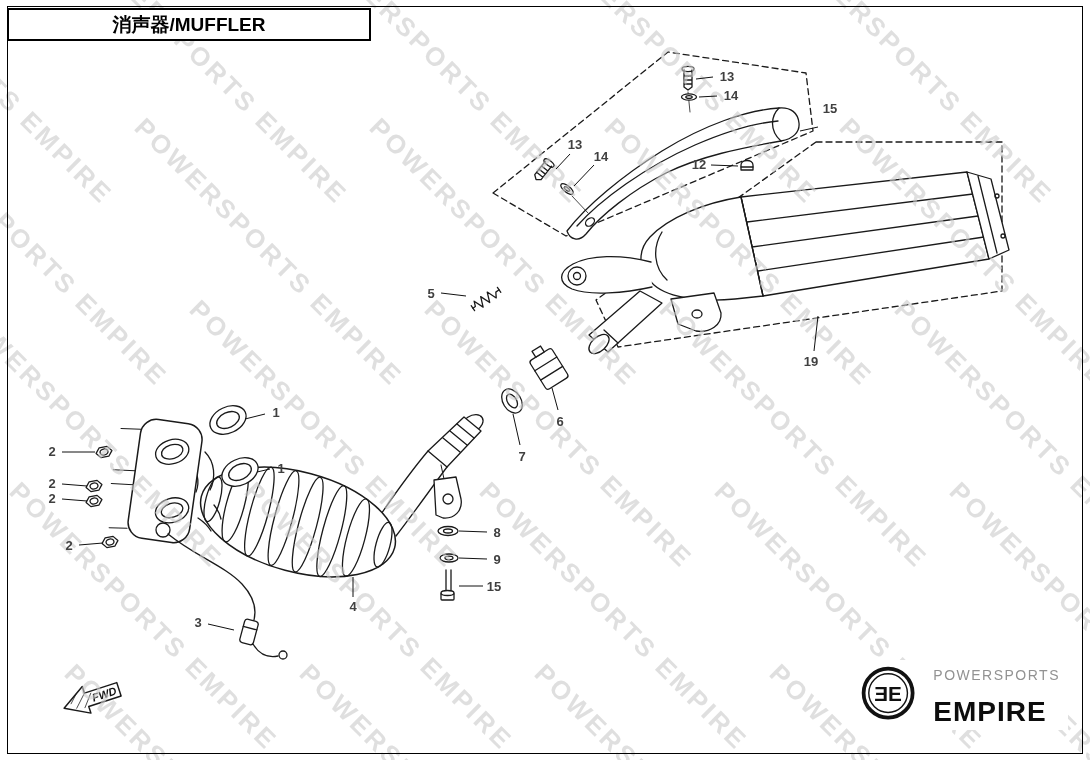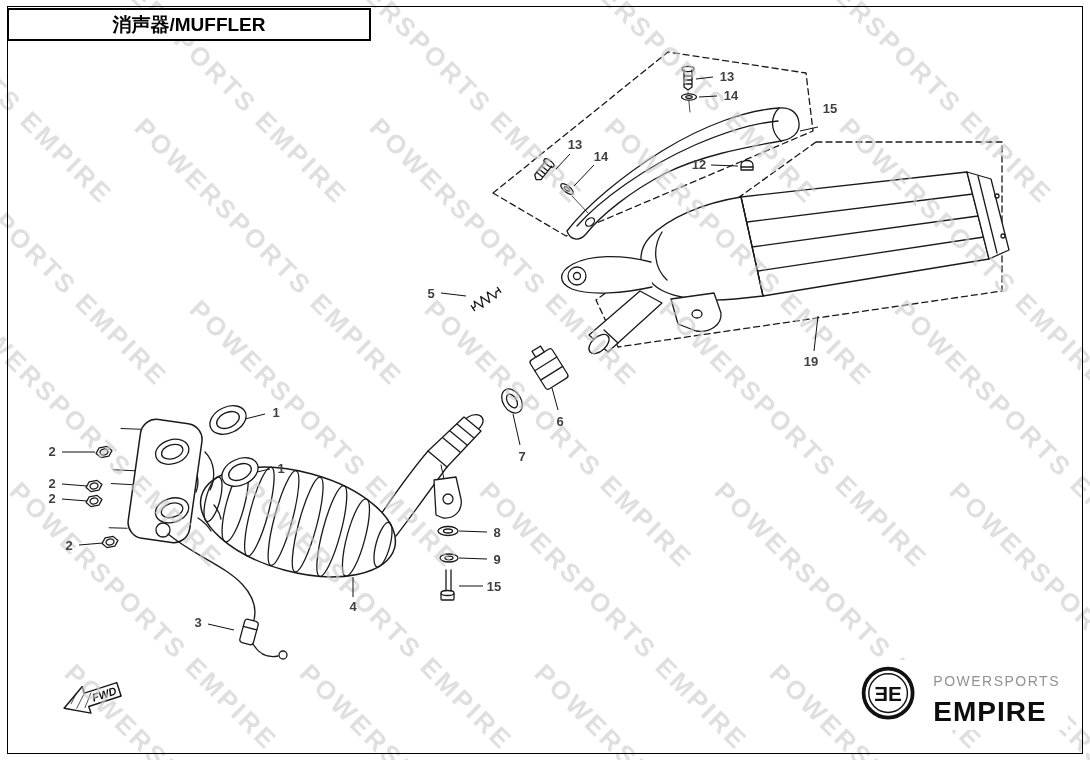--- a/index.html
+++ b/index.html
@@ -30,21 +30,21 @@
     position:absolute;transform:translate(-50%,-50%);
     font:700 13px "Liberation Sans",sans-serif;color:#404040;
   }
   .leader{stroke:#111;stroke-width:1}
   #callout-lines{position:absolute;left:0;top:0}
   .logo{
     position:absolute;right:22px;bottom:30px;
     display:flex;align-items:flex-end;gap:10px;background:#fff;padding:4px 8px;
   }
   .logo-top{color:#929292;font-weight:400;font-size:14px;letter-spacing:1.5px}
-  .logo-bottom{color:#0d0d0d;font-weight:800;font-size:28px;letter-spacing:1px;line-height:1.05;margin-top:8px}
+  .logo-bottom{color:#0d0d0d;font-weight:800;font-size:28px;letter-spacing:1px;line-height:1.05;margin-top:14px}
 </style>
 </head>
 <body>
 
 <svg id="art" class="layer" viewBox="0 0 1090 760">
   <g stroke="#1a1a1a" fill="none" stroke-width="1.3" stroke-linejoin="round" stroke-linecap="round">
 
     <g>
       <path d="M493 193 L668 52 L806 73 L813 131 L566 236 Z" stroke-dasharray="6 4"></path>
     </g>

